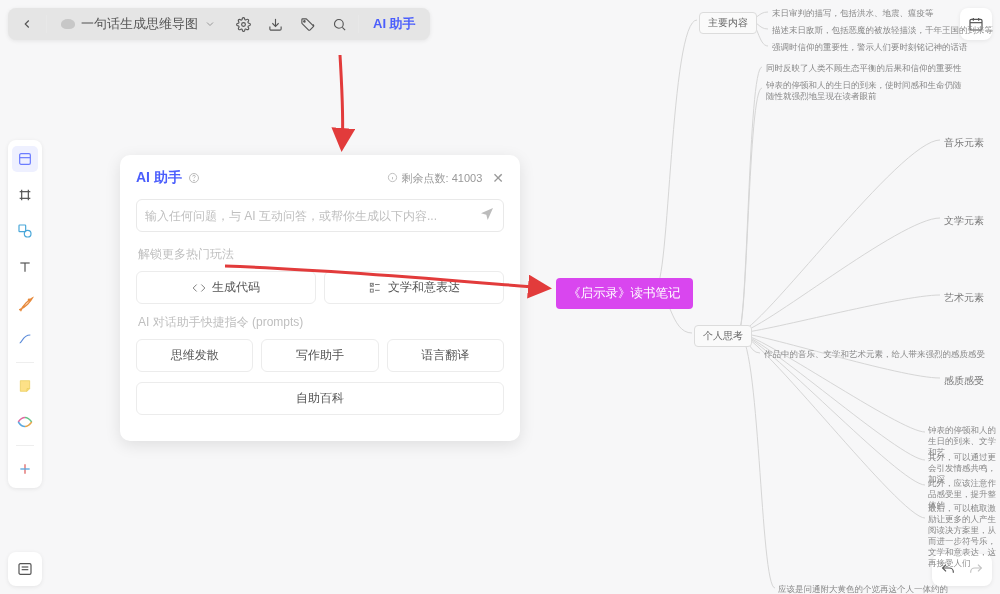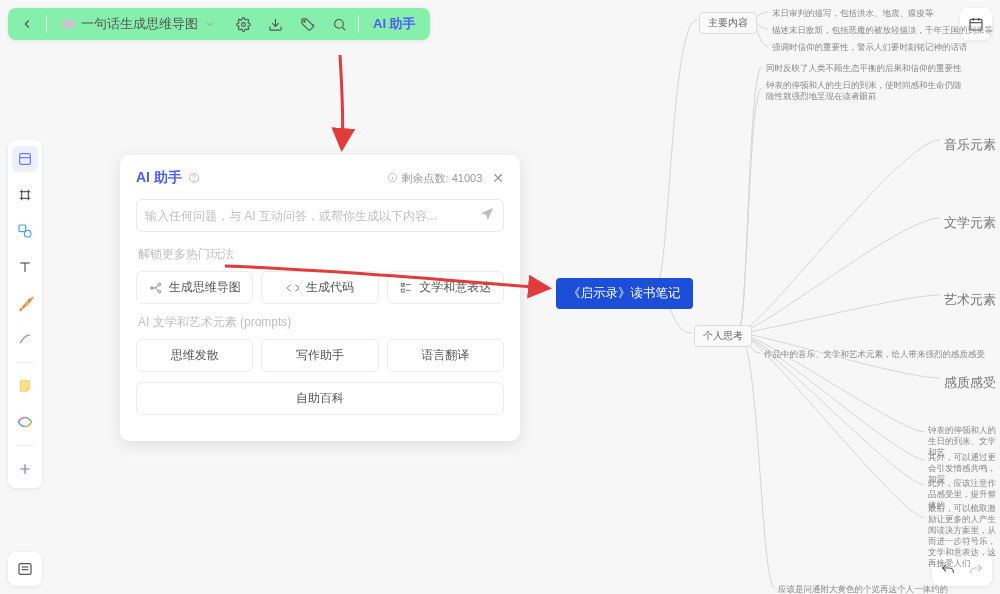--- a/index.html
+++ b/index.html
@@ -8,21 +8,21 @@
   background: #f7f7f8;
   font-family: -apple-system, "PingFang SC", "Microsoft YaHei", sans-serif;
   font-size: 12px; color: #333;
   position: relative; overflow: hidden;
 }
 
 
 .top-bar {
   position: absolute; top: 8px; left: 8px;
   display: flex; align-items: center; gap: 6px;
-  background: #86efac; border-radius: 8px;
+  background: #e5e5e5; border-radius: 8px;
   box-shadow: 0 1px 4px rgba(0,0,0,0.08);
   padding: 4px 6px; height: 32px;
 }
 .tb-btn {
   width: 26px; height: 26px; border-radius: 5px;
   display: flex; align-items: center; justify-content: center;
   cursor: pointer; color: #555;
 }
 .file-chip {
   display: flex; align-items: center; gap: 6px;
@@ -109,39 +109,39 @@
   border: 1px solid #ececec; border-radius: 6px;
   padding: 7px 8px; display: flex; align-items: center; justify-content: center;
   gap: 6px; font-size: 12px; color: #555; cursor: pointer;
   background: #fff;
 }
 .chip-row.three .chip svg { flex-shrink: 0; }
 
 
 .central-node {
   position: absolute; left: 556px; top: 278px;
-  background: #1d4ed8; color: #fff; font-size: 12.5px;
+  background: #d946ef; color: #fff; font-size: 12.5px;
   padding: 7px 12px; border-radius: 4px; font-weight: 500;
   cursor: pointer; white-space: nowrap;
 }
 
 
 .branch-node {
   position: absolute; font-size: 10px; color: #666;
   border: 1px solid #dcdcdc; border-radius: 4px;
   padding: 3px 8px; background: #fafafa; white-space: nowrap;
 }
 .leaf {
   position: absolute; font-size: 8.5px; color: #888;
   white-space: nowrap; max-width: 240px; overflow: hidden;
   text-overflow: ellipsis;
 }
 .leaf.multi { white-space: normal; width: 200px; line-height: 1.3; }
 .sub-node {
-  position: absolute; font-size: 13px; color: #777;
+  position: absolute; font-size: 10px; color: #777;
   white-space: nowrap;
   text-align: right;
 }
 
 
 .arrow {
   position: absolute; pointer-events: none;
 }
 
 
@@ -346,47 +346,38 @@
       <svg width="16" height="16" viewBox="0 0 24 24" fill="currentColor">
           <path d="M3 11l18-8-8 18-2-8-8-2z"></path>
         </svg>
     </span>
   </div>
 
   <div class="section-label">解锁更多热门玩法</div>
   <div class="chip-row three">
     <div class="chip">
       <svg width="14" height="14" viewBox="0 0 24 24" fill="none" stroke="#777" stroke-width="1.6">
-          <circle cx="5" cy="12" r="2"></circle>
-          <circle cx="18" cy="6" r="2"></circle>
-          <circle cx="18" cy="18" r="2"></circle>
-          <path d="M7 12h4m0 0 5-5m-5 5 5 5"></path>
-        </svg>
-      <span>生成思维导图</span>
-    </div>
-    <div class="chip">
-      <svg width="14" height="14" viewBox="0 0 24 24" fill="none" stroke="#777" stroke-width="1.6">
           <polyline points="16 18 22 12 16 6"></polyline>
           <polyline points="8 6 2 12 8 18"></polyline>
         </svg>
       <span>生成代码</span>
     </div>
     <div class="chip">
       <svg width="14" height="14" viewBox="0 0 24 24" fill="none" stroke="#777" stroke-width="1.6">
           <rect x="4" y="4" width="5" height="5"></rect>
           <polyline points="5 7 6 8 8 5"></polyline>
           <line x1="12" y1="6" x2="20" y2="6"></line>
           <rect x="4" y="14" width="5" height="5"></rect>
           <line x1="12" y1="16" x2="20" y2="16"></line>
         </svg>
       <span>文学和意表达</span>
     </div>
   </div>
 
-  <div class="section-label">AI 文学和艺术元素 (prompts)</div>
+  <div class="section-label">AI 对话助手快捷指令 (prompts)</div>
   <div class="chip-row three">
     <div class="chip">
         <span>思维发散</span>
       </div>
     <div class="chip">
         <span>写作助手</span>
       </div>
     <div class="chip">
         <span>语言翻译</span>
       </div>

